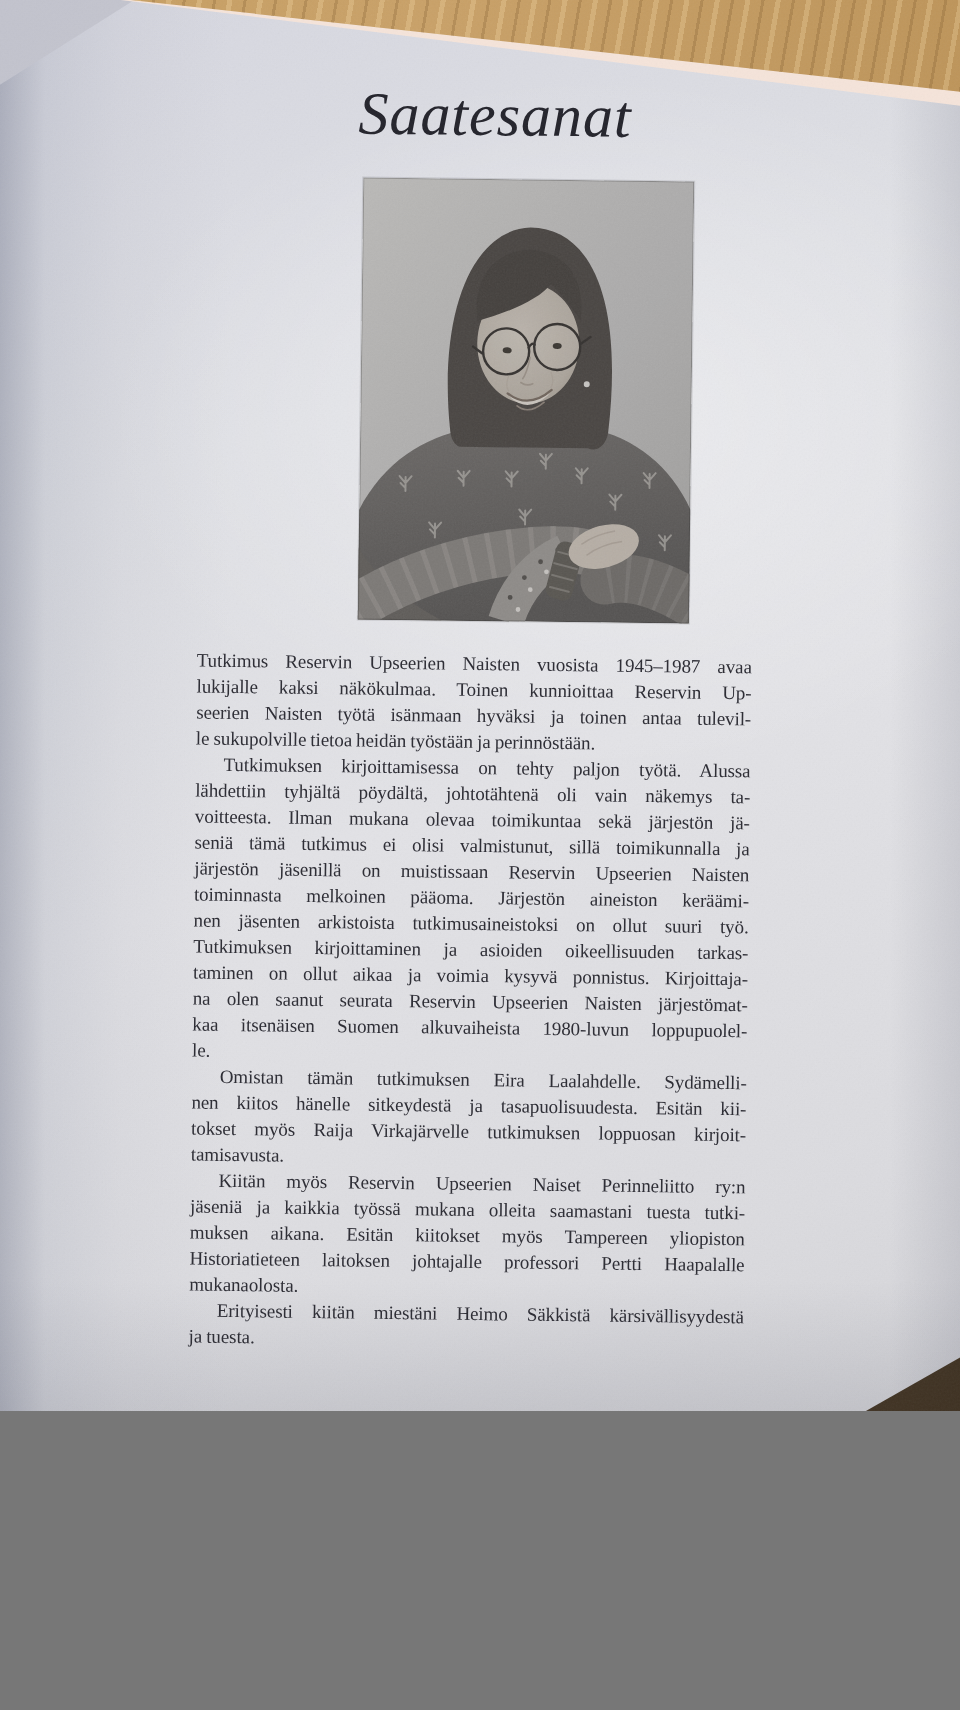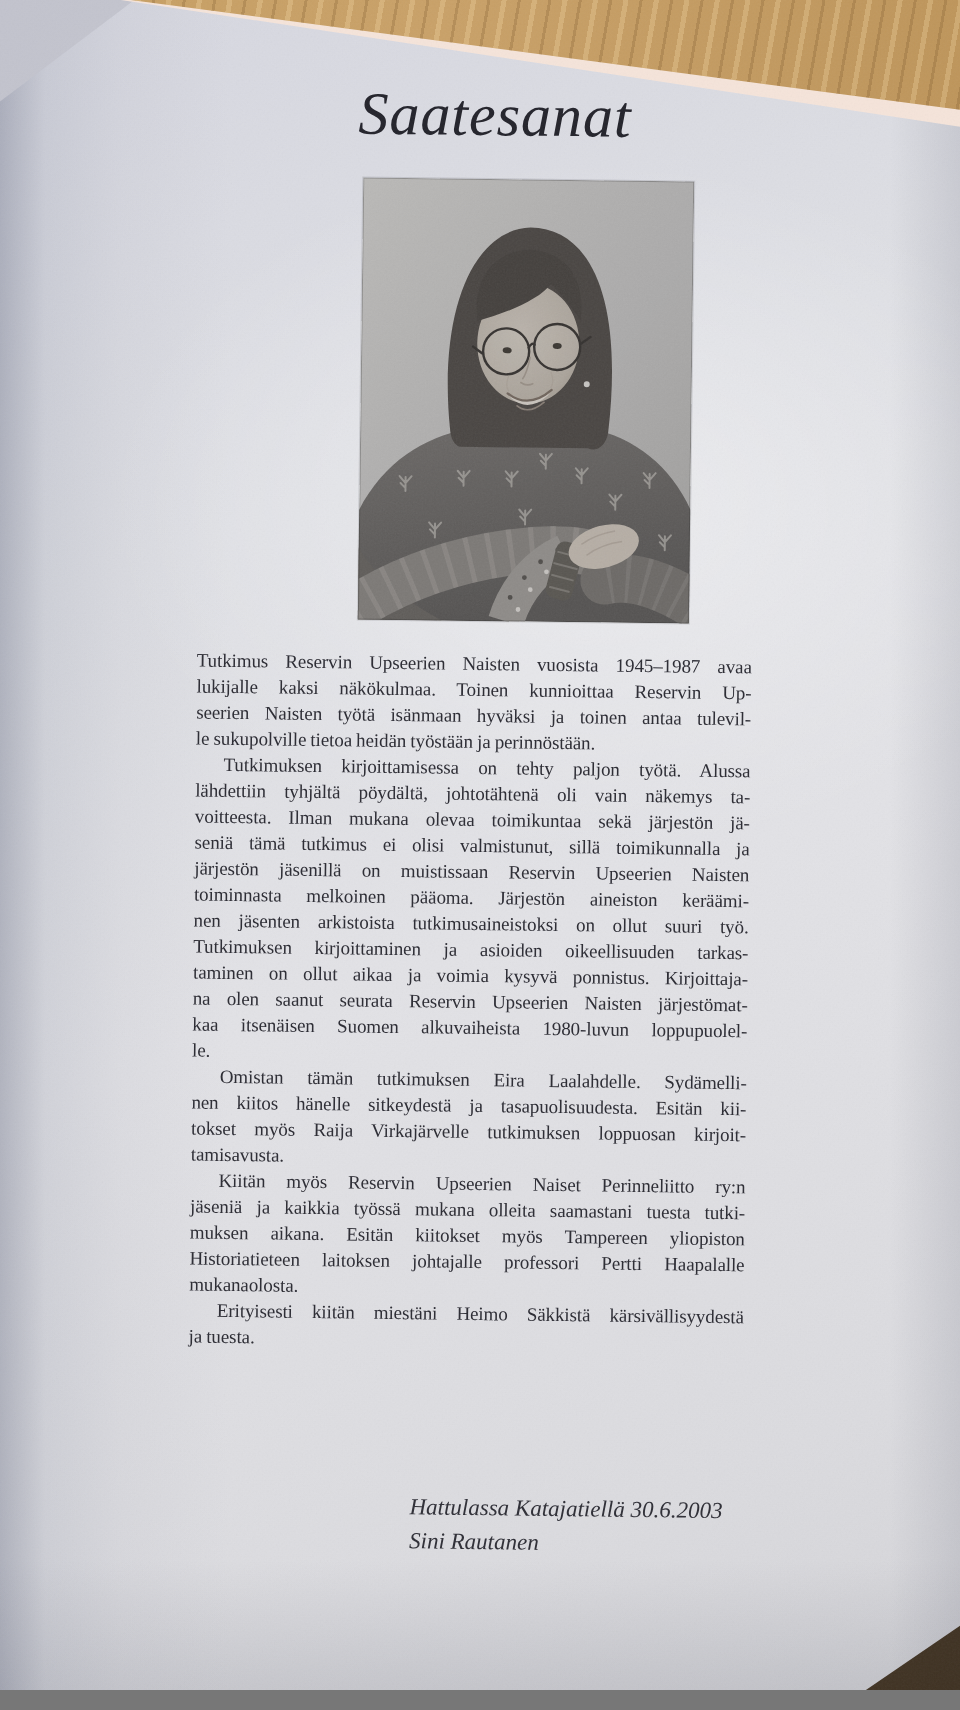--- a/index.html
+++ b/index.html
@@ -1,17 +1,17 @@
 <!DOCTYPE html>
 <html><head>
 <meta charset="utf-8">
 <style>
   html,body{margin:0;padding:0;background:#777;}
   .scene{
-    position:relative;width:960px;height:1690px;overflow:hidden;
+    position:relative;width:960px;height:1411px;overflow:hidden;
     background:
       radial-gradient(ellipse 700px 500px at 62% 30%, rgba(255,255,255,0.40), rgba(255,255,255,0) 70%),
       linear-gradient(90deg, rgba(104,110,132,0.40), rgba(140,146,164,0.20) 45px, rgba(160,162,176,0.10) 120px, rgba(0,0,0,0) 230px),
       linear-gradient(270deg, rgba(130,132,146,0.22), rgba(0,0,0,0) 70px),
       linear-gradient(0deg, rgba(118,120,132,0.20), rgba(0,0,0,0) 130px),
       linear-gradient(160deg, #d6d7e0 0%, #dedfe4 30%, #e2e2e6 55%, #dbdbdf 85%, #d4d4d8 100%);
     font-family:"Liberation Serif","DejaVu Serif",serif;
   }
   
   .curl{position:absolute;inset:0;clip-path:polygon(0 0, 14% 0, 0 6%);

